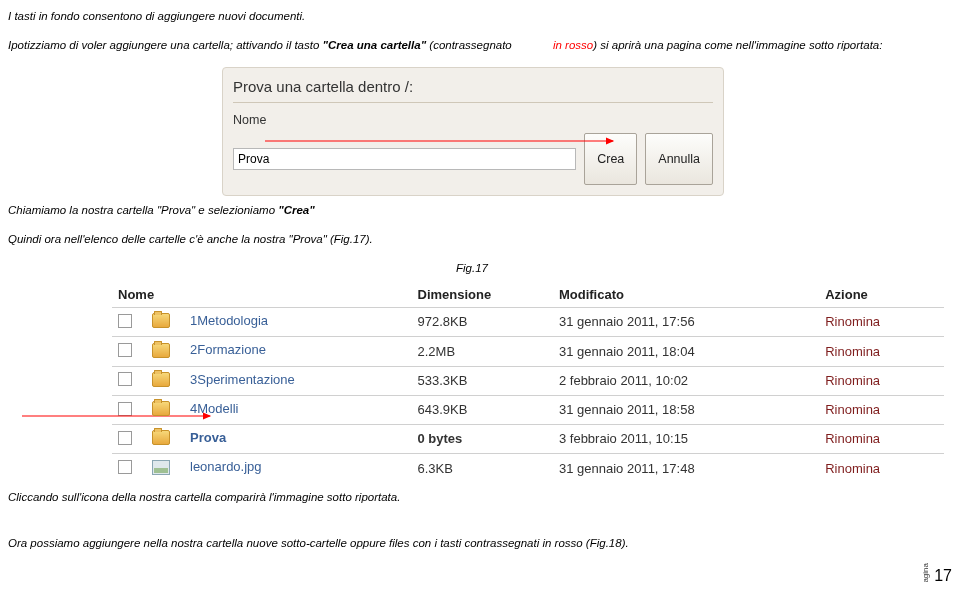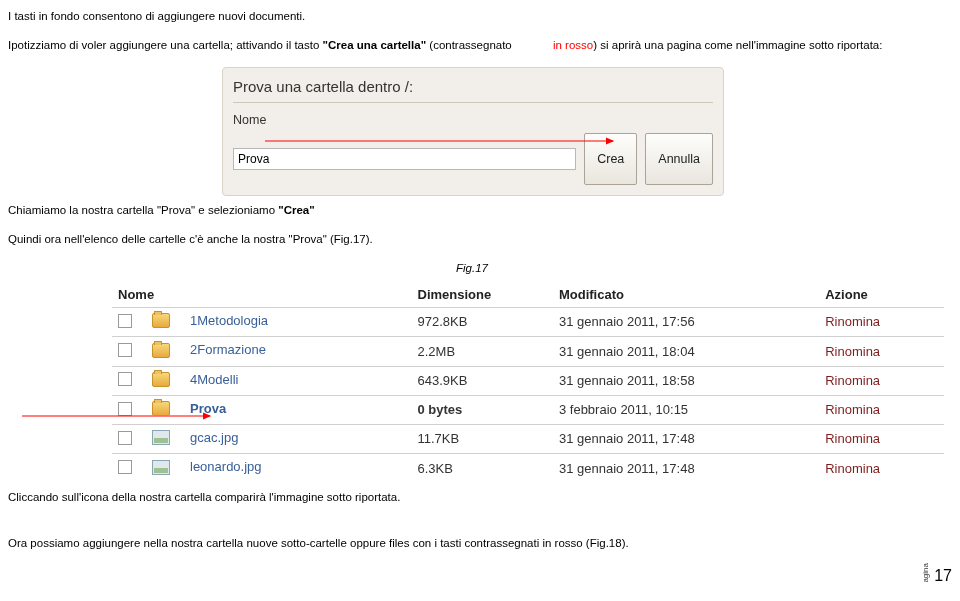--- a/index.html
+++ b/index.html
@@ -1,16 +1,16 @@
 <!DOCTYPE html>
 <html><head>
   <meta charset="utf-8">
   <style>
     body { font-family: Arial, sans-serif; font-size: 11.5px; color: #000; margin: 0; padding: 8px 24px 0 8px; line-height: 1.5; background: #fff; }
-    p { margin: 0 0 12px; }
+    p { margin: 0 0 12px; font-style: italic; }
     .bold { font-weight: 700; }
     .redtxt { color: #f00; padding-left: 38px; }
     .figlabel { font-style: italic; margin: 6px 0 4px; text-align: center; }
 
     
     .fig16 { width: 480px; margin-left: 214px; position: relative; background: #f2efea; border: 1px solid #d9d3c8; border-radius: 4px; padding: 8px 10px 10px; font-family: "Segoe UI", Tahoma, sans-serif; color: #333; margin-bottom: 6px; }
     .fig16 .title { font-size: 15px; margin-bottom: 4px; color: #333; }
     .fig16 .hr { border-top: 1px solid #cfc7b8; margin: 4px 0 8px; }
     .fig16 .sublbl { font-size: 12.5px; margin-bottom: 3px; color: #333; }
     .fig16 .row { display: flex; gap: 8px; align-items: center; }
@@ -116,44 +116,44 @@
               <span class="link" style="">2Formazione</span>
             </span></td>
           <td style="">2.2MB</td>
           <td>31 gennaio 2011, 18:04</td>
           <td class="act">Rinomina</td>
         </tr>
         <tr>
           <td><span class="nm">
               <span class="cb"></span>
               <span class="ico fld"></span>
+              <span class="link" style="">3Sperimentazione</span>
+            </span></td>
+          <td style="">533.3KB</td>
+          <td>2 febbraio 2011, 10:02</td>
+          <td class="act">Rinomina</td>
+        </tr>
+        <tr>
+          <td><span class="nm">
+              <span class="cb"></span>
+              <span class="ico fld"></span>
               <span class="link" style="">4Modelli</span>
             </span></td>
           <td style="">643.9KB</td>
           <td>31 gennaio 2011, 18:58</td>
           <td class="act">Rinomina</td>
         </tr>
         <tr>
           <td><span class="nm">
               <span class="cb"></span>
               <span class="ico fld"></span>
               <span class="link" style="font-weight:700;">Prova</span>
             </span></td>
           <td style="font-weight:700;">0 bytes</td>
           <td>3 febbraio 2011, 10:15</td>
-          <td class="act">Rinomina</td>
-        </tr>
-        <tr>
-          <td><span class="nm">
-              <span class="cb"></span>
-              <span class="ico img"></span>
-              <span class="link" style="">gcac.jpg</span>
-            </span></td>
-          <td style="">11.7KB</td>
-          <td>31 gennaio 2011, 17:48</td>
           <td class="act">Rinomina</td>
         </tr>
         <tr>
           <td><span class="nm">
               <span class="cb"></span>
               <span class="ico img"></span>
               <span class="link" style="">leonardo.jpg</span>
             </span></td>
           <td style="">6.3KB</td>
           <td>31 gennaio 2011, 17:48</td>

